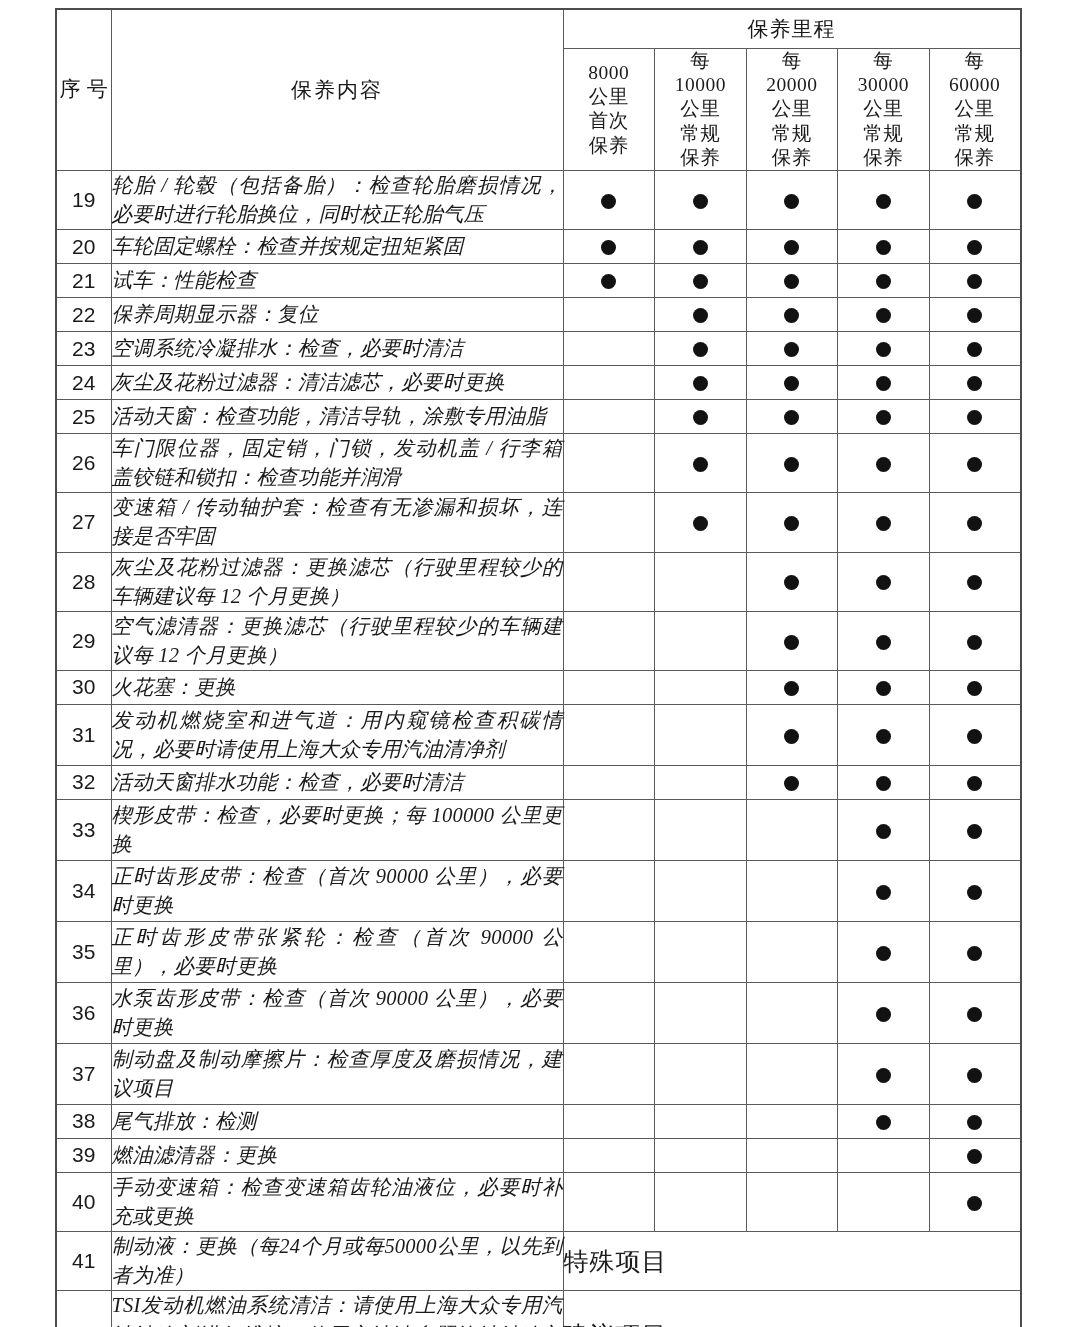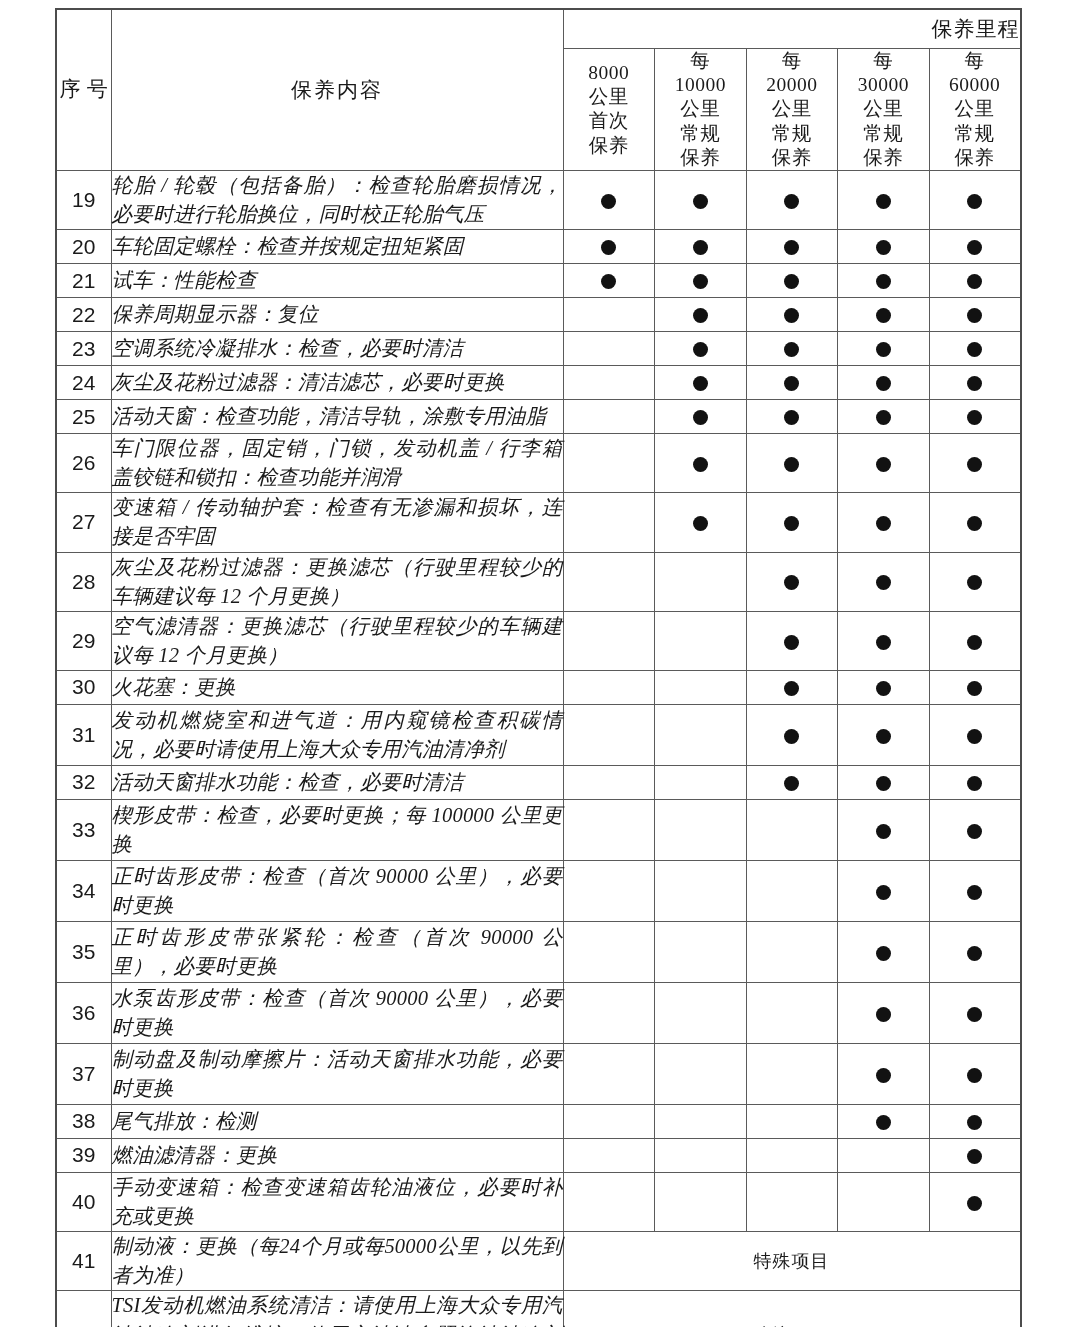--- a/index.html
+++ b/index.html
@@ -46,21 +46,21 @@
     line-height: 1.28;
     letter-spacing: 0.5px;
     margin-top: 32px;
   }
   th.hdr-desc {
     text-align: center;
     font-size: 21px;
     letter-spacing: 2px;
   }
   th.hdr-group {
-    text-align: right;
+    text-align: center;
     font-size: 21px;
     height: 38px;
     letter-spacing: 1px;
   }
   th.hdr-col {
     text-align: center;
     font-size: 19.5px;
     line-height: 1.24;
     padding: 4px 2px 6px 2px;
     letter-spacing: 0.5px;
@@ -88,22 +88,21 @@
   }
   span.dot {
     display: inline-block;
     width: 15px;
     height: 15px;
     border-radius: 50%;
     background: #121212;
     vertical-align: middle;
   }
   td.special {
-    text-align: center;
-    font-size: 18px;
+    font-size: 25px;
     letter-spacing: 1px;
   }
   tr.r-tall td { height: 46px; }
   tr.r-short td { height: 33px; }
   tr.r-xtall td { height: 60px; }
   tr.r-merge td { height: 58px; }
   tr.r-merge2 td { height: 82px; }
 </style>
 </head>
 <body>
@@ -323,21 +322,21 @@
           <td class="seq">36</td>
           <td class="desc">水泵齿形皮带：检查（首次 90000 公里），必要时更换</td>
           <td class="mark"></td>
           <td class="mark"></td>
           <td class="mark"></td>
           <td class="mark"><span class="dot"></span></td>
           <td class="mark"><span class="dot"></span></td>
         </tr>
         <tr class="r-xtall">
           <td class="seq">37</td>
-          <td class="desc">制动盘及制动摩擦片：活动天窗排水功能，必要时更换</td>
+          <td class="desc">制动盘及制动摩擦片：检查厚度及磨损情况，建议项目</td>
           <td class="mark"></td>
           <td class="mark"></td>
           <td class="mark"></td>
           <td class="mark"><span class="dot"></span></td>
           <td class="mark"><span class="dot"></span></td>
         </tr>
         <tr class="r-short">
           <td class="seq">38</td>
           <td class="desc">尾气排放：检测</td>
           <td class="mark"></td>

